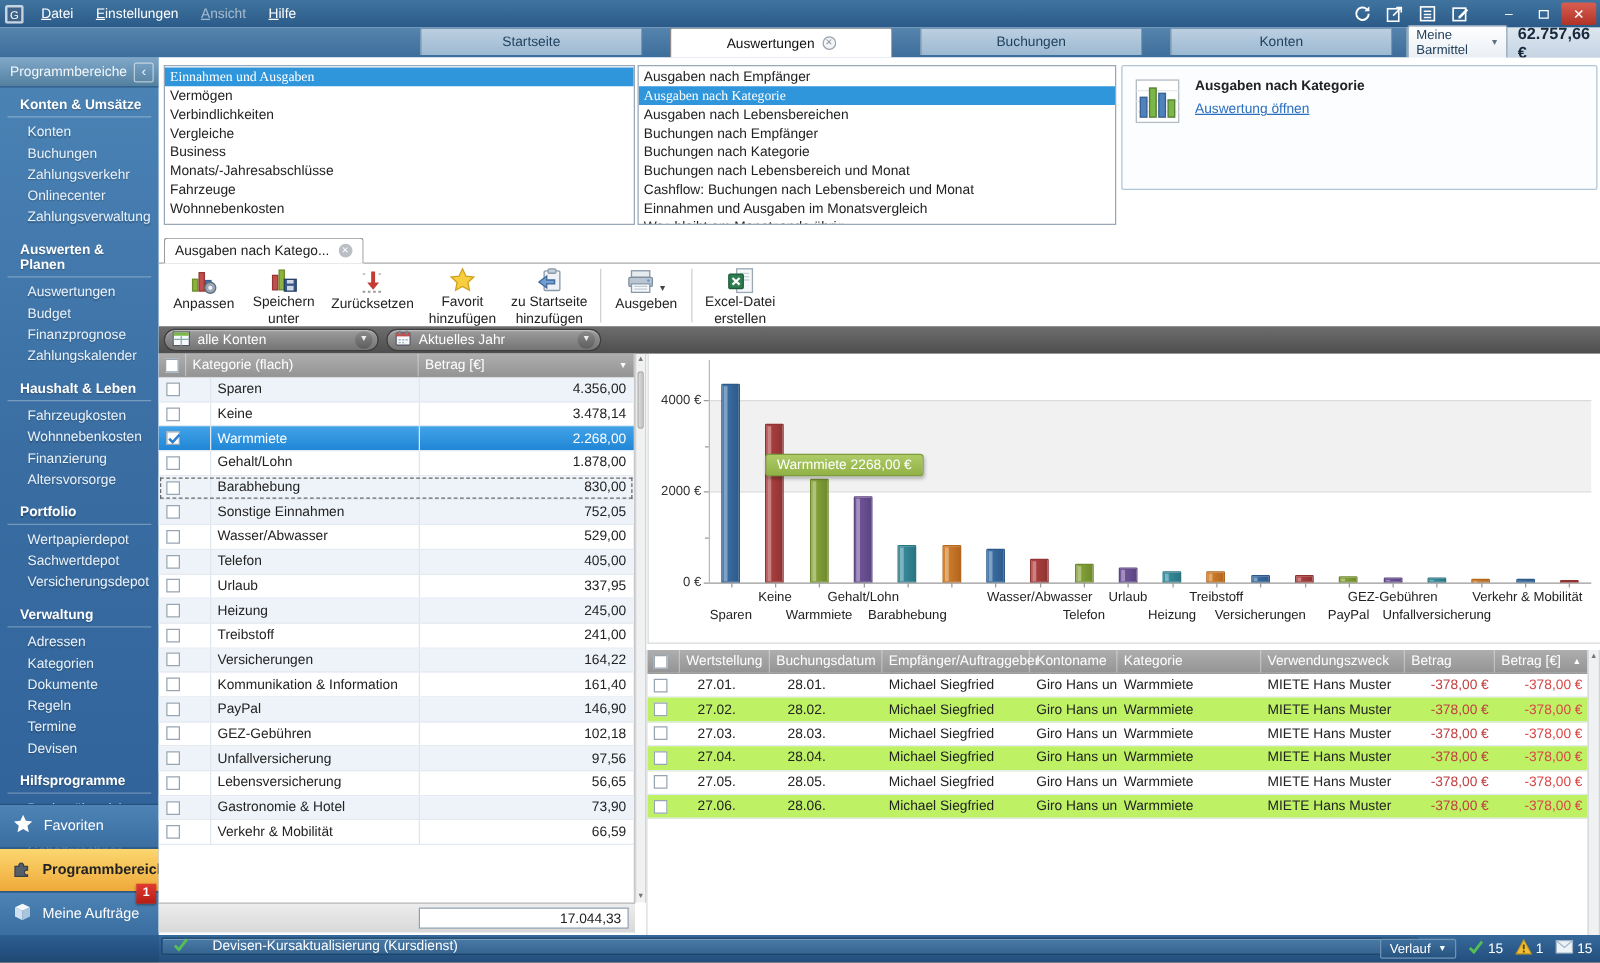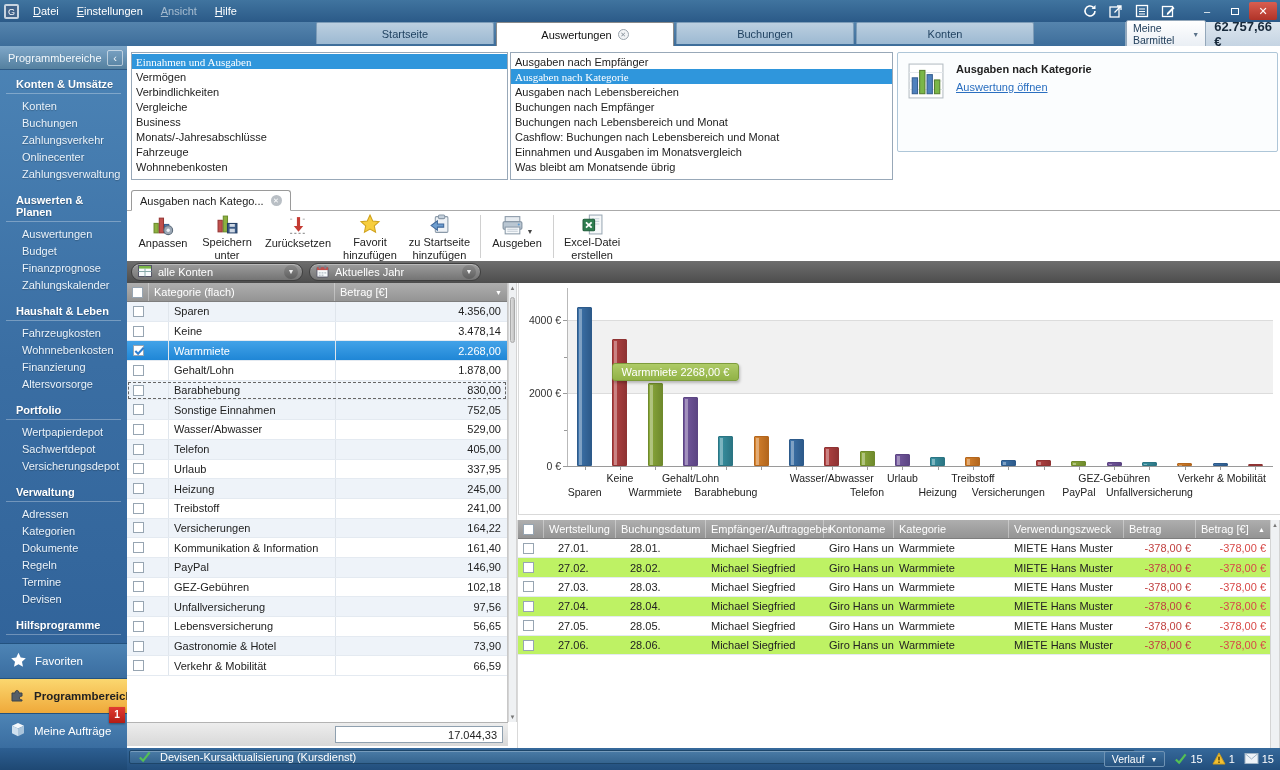--- a/index.html
+++ b/index.html
@@ -14,21 +14,21 @@
   .menus .menu.dim{opacity:.55;}
   .tb-right{margin-left:auto;display:flex;align-items:center;gap:2px;}
   .tb-ic{width:26px;height:18px;display:flex;align-items:center;justify-content:center;}
   .winbtns{display:flex;margin-left:10px;}
   .winbtn{width:28px;height:18px;display:flex;align-items:center;justify-content:center;color:#fff;font-size:11px;}
   .winbtn .sq{width:8px;height:7px;border:1px solid #fff;display:inline-block;}
   .winbtn.close{background:linear-gradient(#d95e50,#b03328);border-radius:2px;margin-right:3px;}
   
   .tabbar{position:absolute;left:0;top:22px;width:1280px;height:24px;background:linear-gradient(#5584ad,#3d6d9a);}
   .tabs{position:absolute;left:316px;bottom:0;display:flex;}
-  .tab{width:178px;height:22px;margin-right:2px;display:flex;align-items:center;justify-content:center;gap:6px;background:linear-gradient(#bccfe0,#9cb9d2);border:1px solid #7d9cb8;border-bottom:none;border-radius:2px 2px 0 0;color:#1d3f5e;}
+  .tab{width:178px;height:22px;margin-right:2px;display:flex;align-items:center;justify-content:center;gap:6px;background:linear-gradient(#bccfe0,#9cb9d2);border:1px solid #7d9cb8;border-bottom:none;border-radius:2px 2px 0 0;color:#1d3f5e;margin-left:20px;}
   .tab.active{background:#fff;color:#111;height:24px;border-color:#8a8a8a;}
   .tab .closec{width:11px;height:11px;border-radius:50%;border:1px solid #9aa4ad;color:#8a949d;font-size:7px;line-height:9px;text-align:center;background:#f2f4f6;}
   .acct-area{position:absolute;right:0;top:0;height:24px;width:155px;background:linear-gradient(#dde6ef,#c5d4e3);border-left:1px solid #8fa9c0;display:flex;align-items:center;justify-content:flex-end;padding-right:8px;gap:8px;}
   .acct-btn{background:linear-gradient(#fff,#e9eef4);border:1px solid #93a7ba;border-radius:2px;font-size:10.5px;color:#23405c;padding:1px 6px;display:flex;align-items:center;gap:5px;}
   .acct-btn .car{font-size:7px;color:#5a7289;}
   .balance{font-size:13px;font-weight:bold;color:#17293b;}
   
   .sidebar{position:absolute;left:0;top:46px;width:127px;height:702px;background:linear-gradient(180deg,#4c84b6 0%,#3a6ea3 45%,#2e6097 100%);color:#fff;overflow:hidden;}
   .sb-head{height:24px;display:flex;align-items:center;padding:0 4px 0 8px;background:linear-gradient(#7fa7c9,#54809f);font-size:11px;color:#f2f7fb;border-bottom:1px solid #2e5a85;}
   .sb-head .coll{margin-left:auto;width:16px;height:16px;border:1px solid rgba(255,255,255,.55);border-radius:2px;text-align:center;line-height:14px;font-size:11px;}
@@ -99,21 +99,21 @@
   .sortup{font-size:7px;margin-left:auto;}
   .tx-row{height:19.4px;border-bottom:1px solid #e4eaf1;}
   .tx-row.alt{background:#bef264;}
   .tx-row .tc{display:flex;align-items:center;padding:0 5px;overflow:hidden;white-space:nowrap;}
   .tc.red1{color:#c04040;justify-content:flex-end;}
   .tc.red2{color:#d84848;justify-content:flex-end;}
   .tc.date{padding-left:14px;}
   
   .statusbar{position:absolute;left:0;top:748px;width:1280px;height:22px;background:linear-gradient(#36699b,#224e7c);display:flex;align-items:center;color:#fff;}
   .sb-corner{position:absolute;left:0;top:0;width:127px;height:22px;background:linear-gradient(#2d5f92,#1e4873);}
-  .status-msg{position:absolute;left:129px;top:2px;width:1006px;height:14px;background:linear-gradient(#4a7ba6,#35648f);border:1px solid #1d4569;border-radius:2px;box-shadow:inset 0 1px 0 rgba(255,255,255,.25);display:flex;align-items:center;gap:9px;padding-left:8px;font-size:11px;}
+  .status-msg{position:absolute;left:129px;top:2px;width:1006px;height:14px;background:linear-gradient(#4a7ba6,#35648f);border:1px solid #1d4569;border-radius:2px;box-shadow:inset 0 1px 0 rgba(255,255,255,.25);display:flex;align-items:center;gap:19px;padding-left:8px;font-size:11px;}
   .status-right{position:absolute;right:6px;top:2px;height:18px;display:flex;align-items:center;gap:9px;}
   .verlauf{background:linear-gradient(#3d6f9e,#27537f);border:1px solid #6f93b4;border-radius:2px;color:#fff;font-size:10.5px;padding:1px 7px;display:flex;gap:6px;align-items:center;}
   .verlauf .car{font-size:7px;}
   .counter{display:flex;align-items:center;gap:3px;font-size:11px;color:#fff;}
 </style>
 </head>
 <body>
 
 <div id="app">
 
@@ -278,20 +278,21 @@
         <div class="li-item">Business</div>
         <div class="li-item">Monats/-Jahresabschlüsse</div>
         <div class="li-item">Fahrzeuge</div>
         <div class="li-item">Wohnnebenkosten</div>
       </div>
     <div class="listbox" id="types" style="left:383px;top:6px;width:383px;height:128px;">
         <div class="li-item">Ausgaben nach Empfänger</div>
         <div class="li-item sel">Ausgaben nach Kategorie</div>
         <div class="li-item">Ausgaben nach Lebensbereichen</div>
         <div class="li-item">Buchungen nach Empfänger</div>
+        <div class="li-item">Buchungen nach Kategorie</div>
         <div class="li-item">Buchungen nach Lebensbereich und Monat</div>
         <div class="li-item">Cashflow: Buchungen nach Lebensbereich und Monat</div>
         <div class="li-item">Einnahmen und Ausgaben im Monatsvergleich</div>
         <div class="li-item">Was bleibt am Monatsende übrig</div>
       </div>
 
     <div class="info-panel">
       <span id="info-icon"><svg width="36" height="36" viewBox="0 0 34 34">
             <rect x="1" y="1" width="32" height="32" fill="#fff" stroke="#b5bdc4"></rect>
             <path d="M1 9h32M1 17h32M1 25h32" stroke="#e3e8ec"></path>

